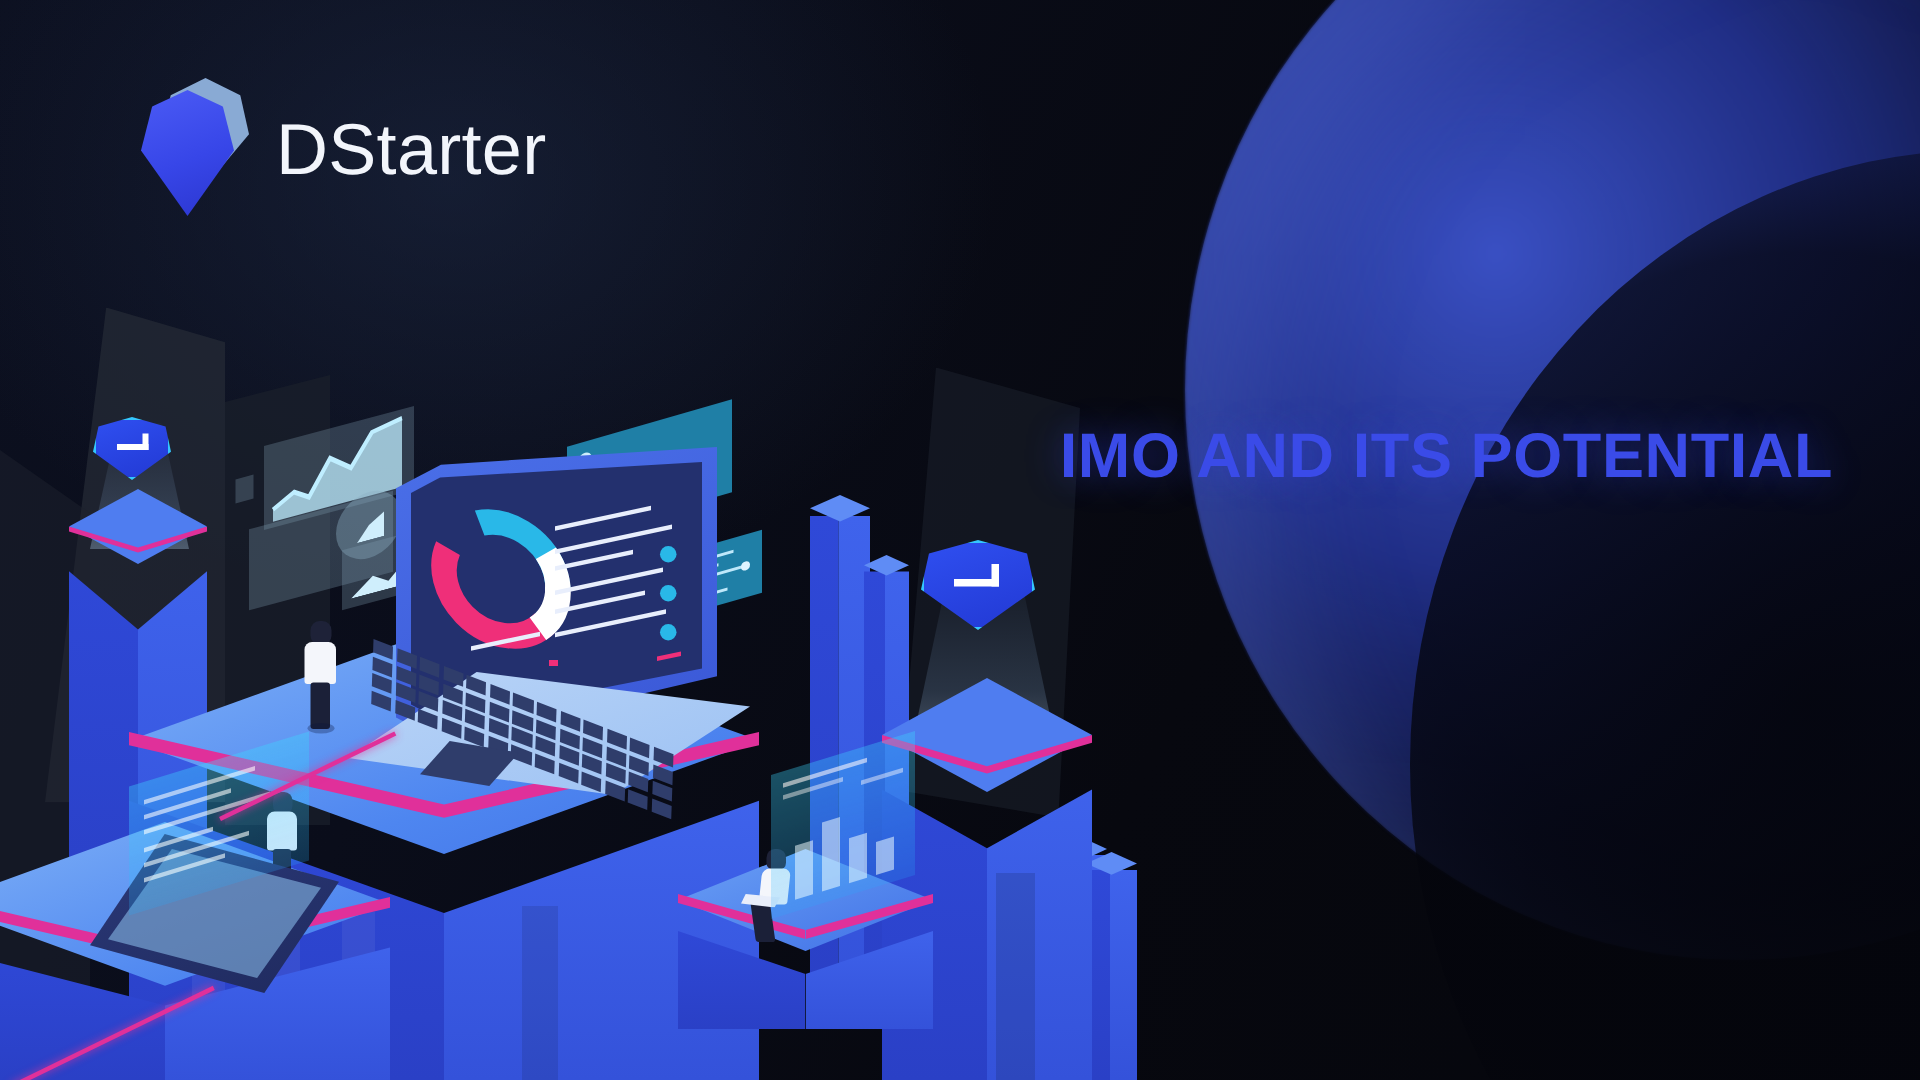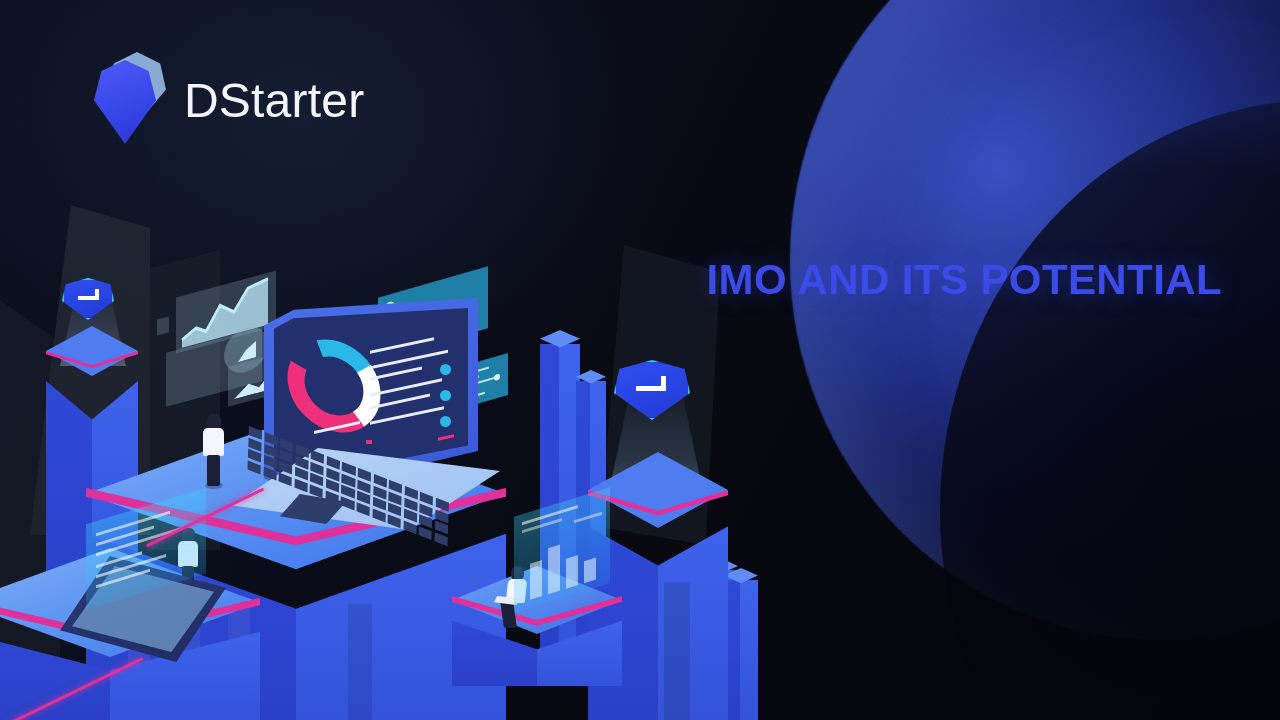--- a/index.html
+++ b/index.html
@@ -63,21 +63,21 @@
   }
   .logo-mark .front {
     position:absolute; left:2px; top:8px; width:62px; height:84px;
     background:linear-gradient(160deg,#4b5bf5 0%, #3746e8 55%, #2b36cf 100%);
     border-radius:32px 32px 5px 5px;
     clip-path:polygon(50% 0%, 88% 13%, 100% 48%, 50% 100%, 0% 48%, 12% 13%);
   }
   .logo-text { font-size:48px; font-weight:400; color:#f2f5fb; letter-spacing:.2px; }
 
   
-  #headline { position:absolute; right:58px; top:256px; text-align:right; }
+  #headline { position:absolute; right:58px; top:280px; text-align:right; }
   .hl-1 { font-size:42px; font-weight:700; letter-spacing:.4px; color:#3a4be8; line-height:1.12;
           text-shadow:0 0 24px rgba(58,75,232,0.45); white-space:nowrap; }
   .hl-2 { font-size:34px; font-weight:700; letter-spacing:.6px; color:#ffffff; line-height:1.3;
           margin-top:8px; white-space:nowrap; }
 
   
   .iso { position:absolute; }
   .tw-left  { position:absolute; background:linear-gradient(180deg,#2f49d8 0%, #2a40c6 100%); }
   .tw-right { position:absolute; background:linear-gradient(180deg,#3f63ec 0%, #3452da 100%); }
   .tw-top   { position:absolute; background:#5f8cf5; }

